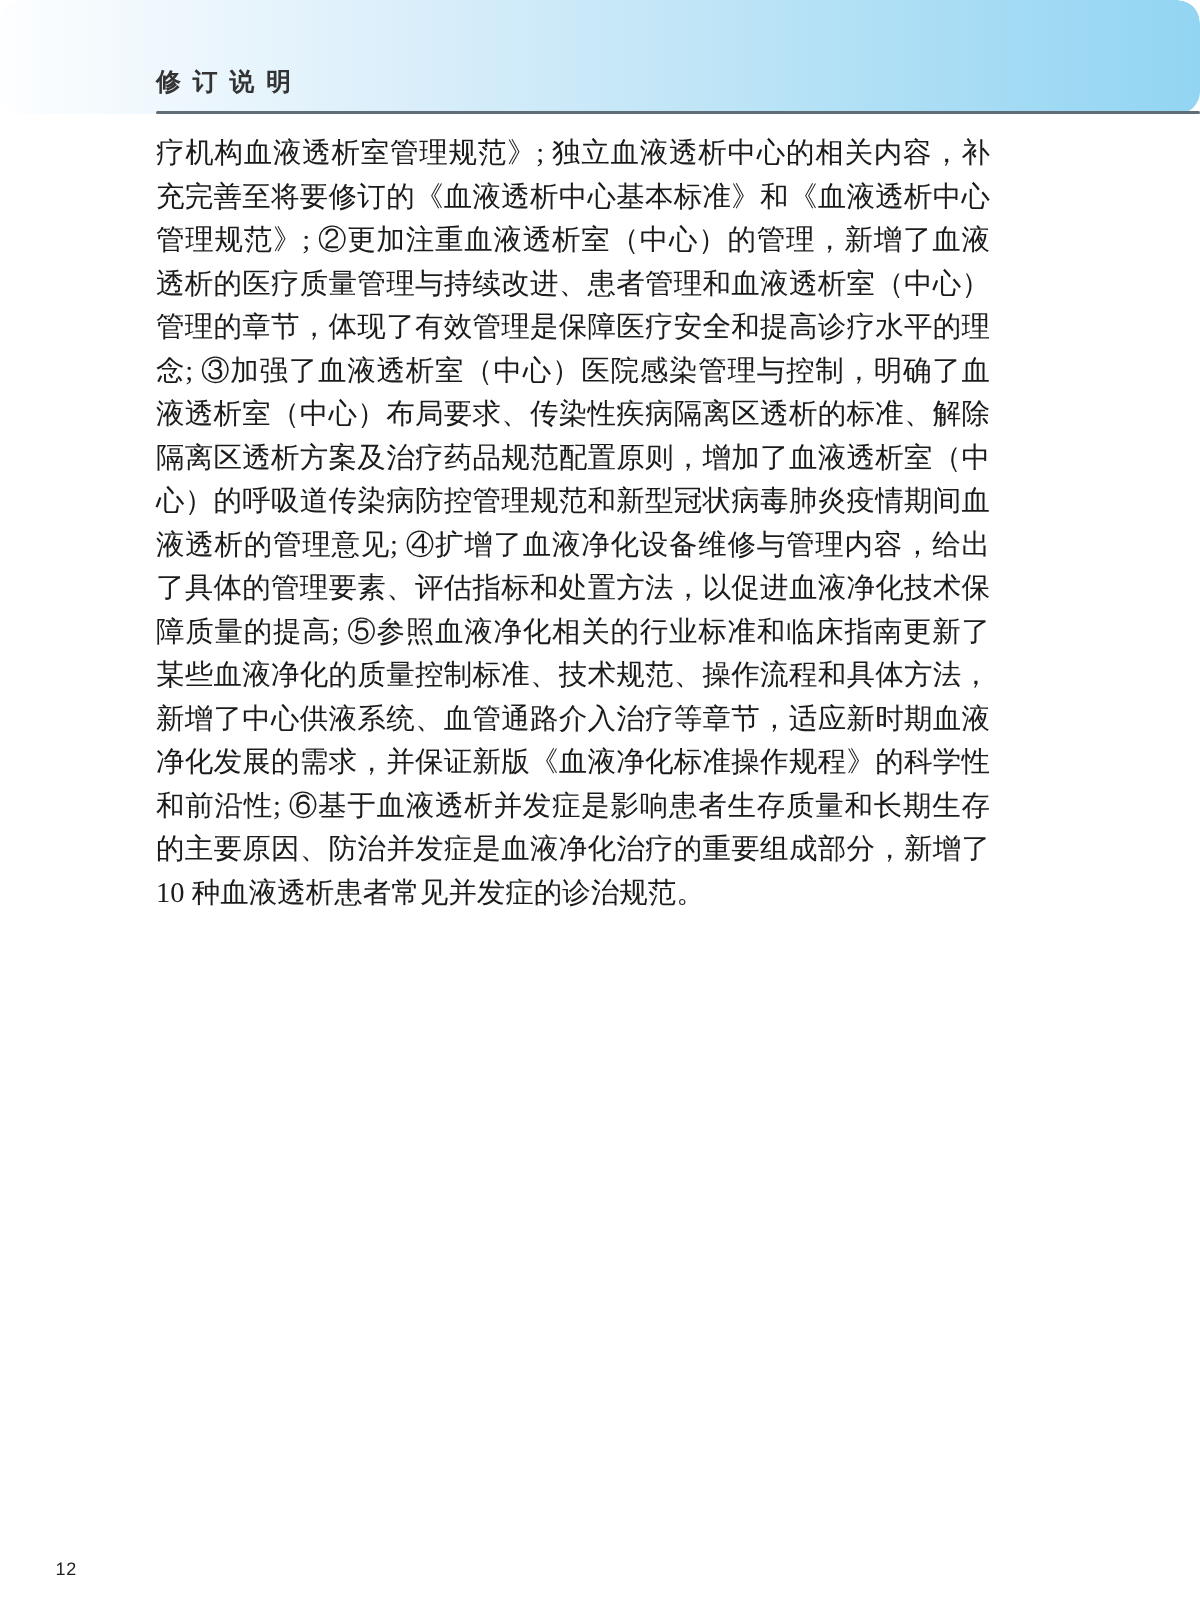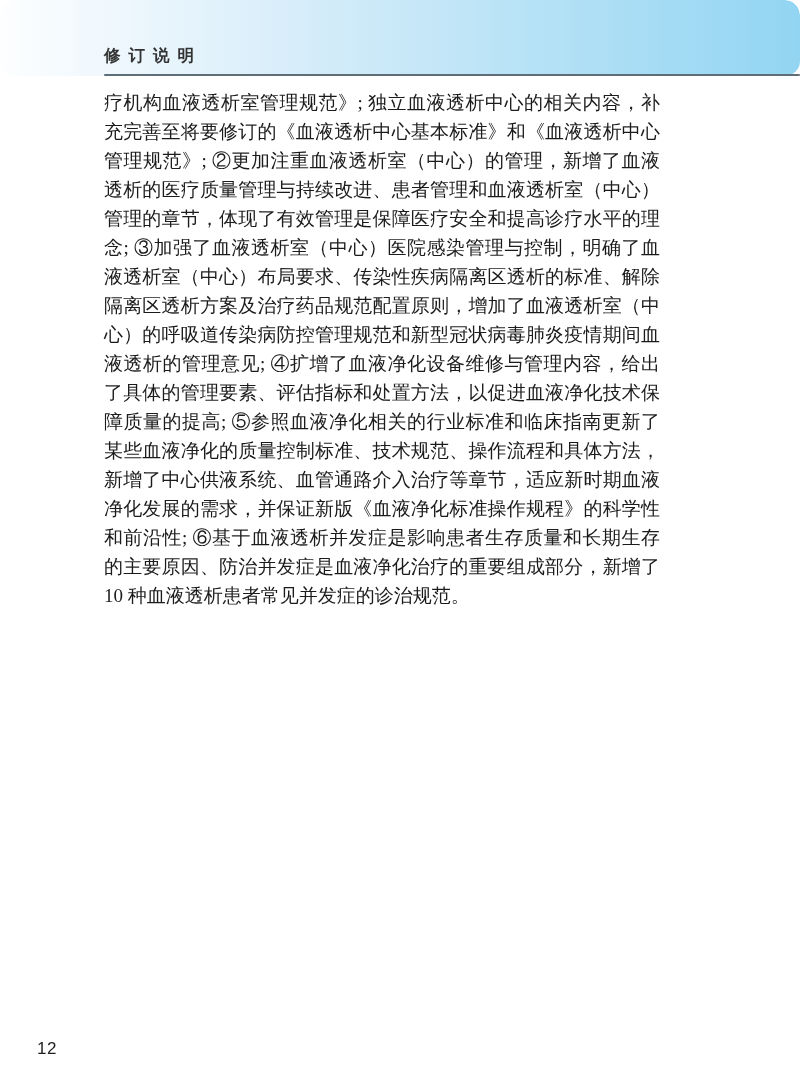--- a/index.html
+++ b/index.html
@@ -60,21 +60,21 @@
   .para{margin:0;}
   .para.second{
     margin-top:21px;
     text-indent:2em;
   }
   .page-number{
     position:absolute;
     left:37px;
     top:1039px;
     font-family:"Liberation Sans","DejaVu Sans",sans-serif;
-    font-size:17px;
+    font-size:12px;
     color:#1f1f1f;
     letter-spacing:0.5px;
   }
 </style>
 </head>
 <body>
 
 <div class="page">
 
   <header class="band">

